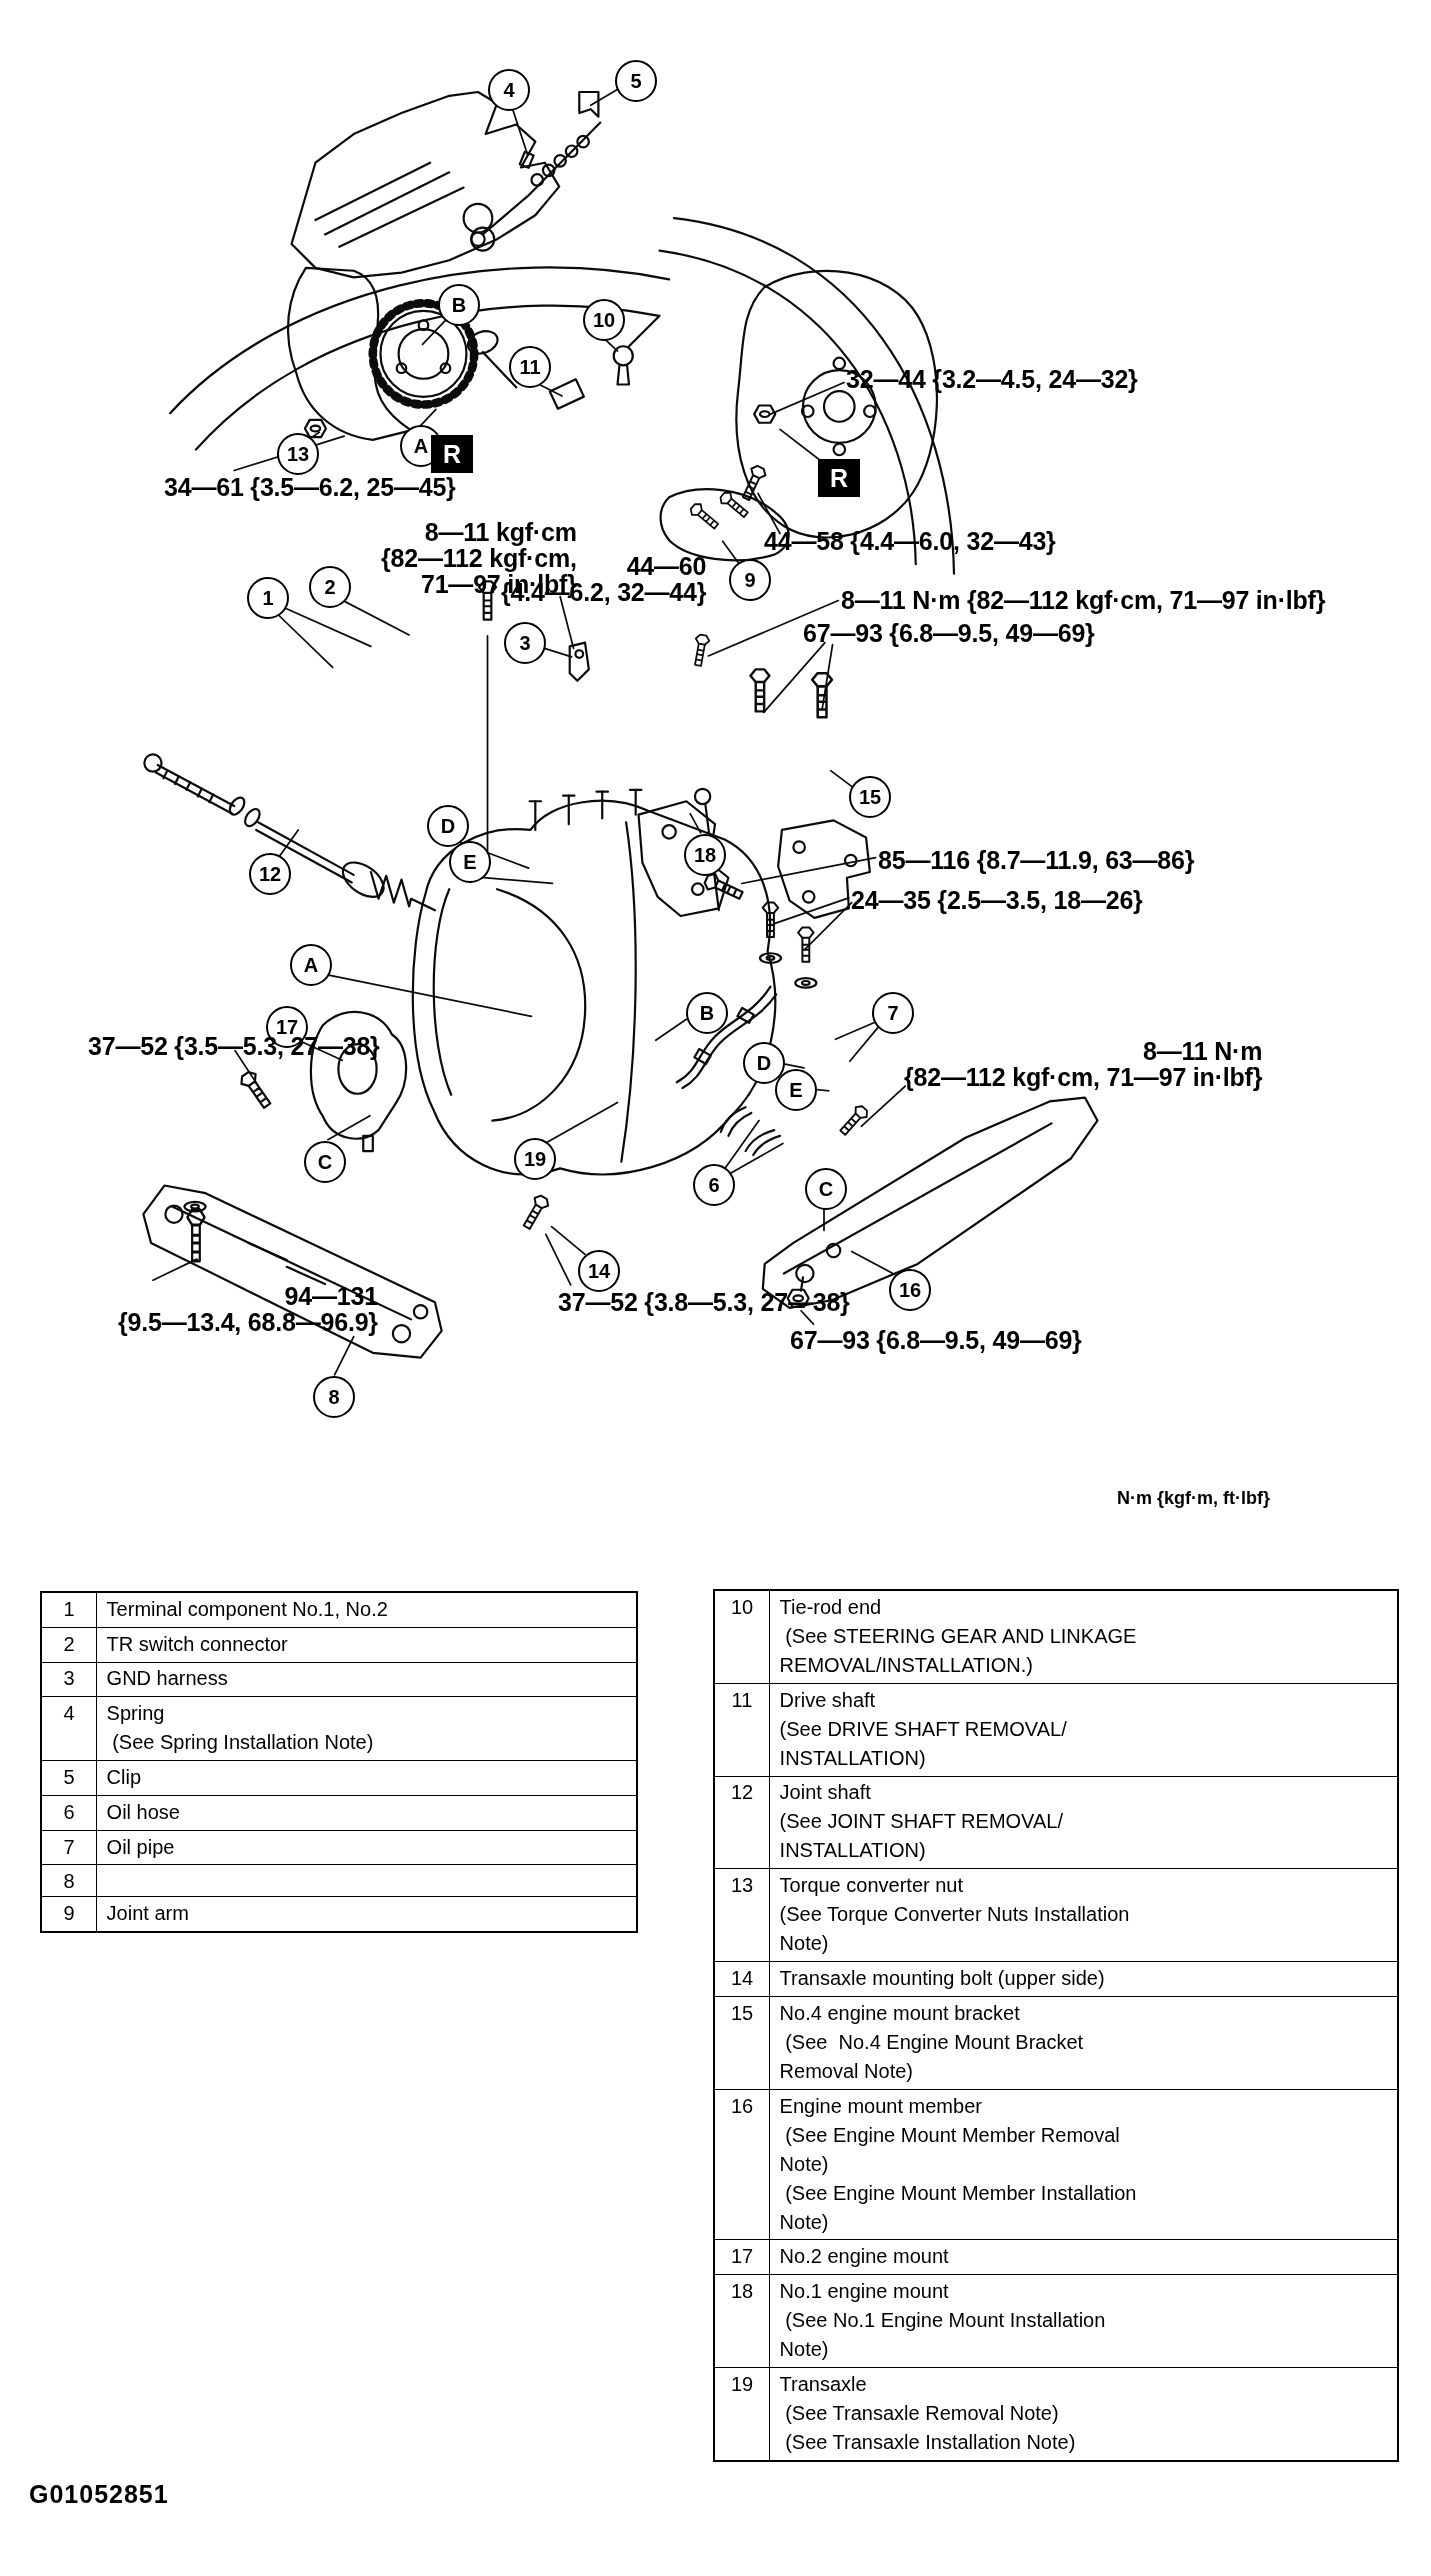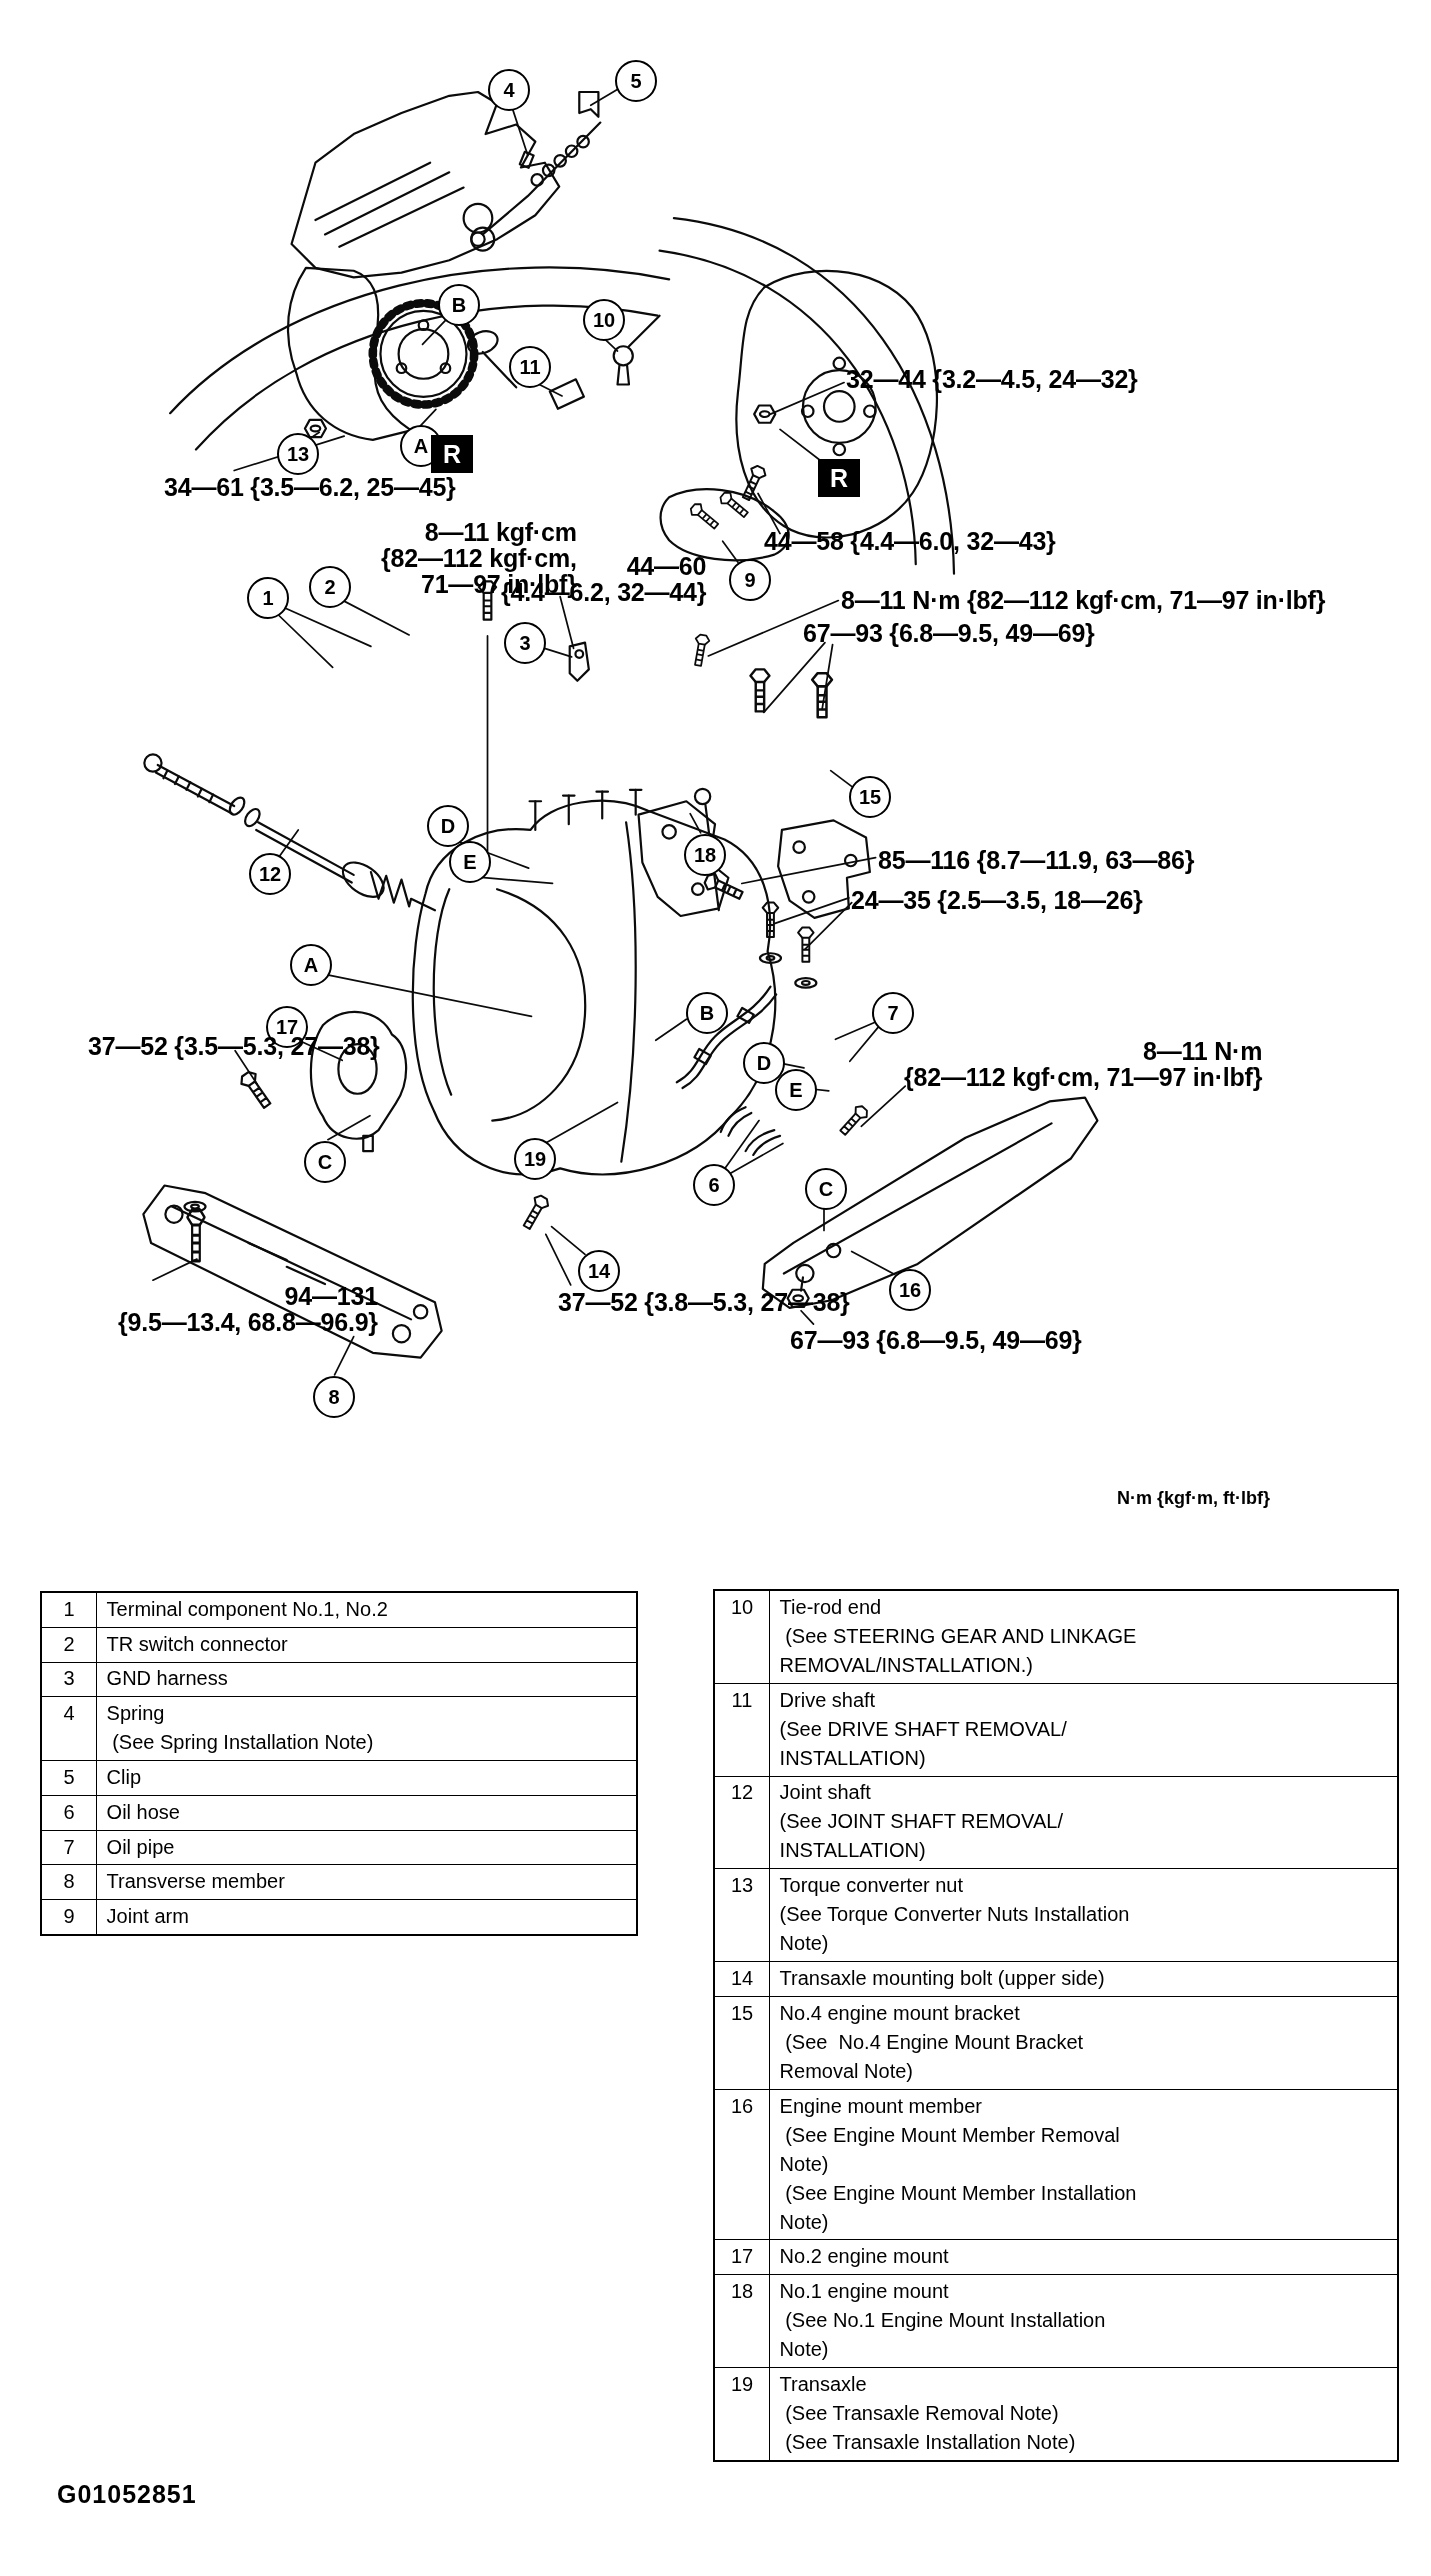--- a/index.html
+++ b/index.html
@@ -5,21 +5,21 @@
   html,body{margin:0;padding:0;background:#fff;}
   body{width:1431px;height:2576px;position:relative;font-family:"Liberation Sans",sans-serif;color:#000;}
   #diagram-art{position:absolute;left:0;top:0;}
   .callout{position:absolute;width:38px;height:38px;border:2.9px solid #000;border-radius:50%;
     display:flex;align-items:center;justify-content:center;background:#fff;
     font-weight:700;font-size:20px;line-height:1;}
   .refbox{position:absolute;width:42px;height:38px;background:#000;color:#fff;
     display:flex;align-items:center;justify-content:center;font-weight:700;font-size:25px;}
   .tlabel{position:absolute;font-weight:700;font-size:25px;line-height:26px;white-space:pre-wrap;letter-spacing:-0.2px;text-align:right;}
   .units-note{position:absolute;left:1117px;top:1488px;font-weight:700;font-size:18px;}
-  .part-code{position:absolute;left:29px;top:2480px;font-weight:700;font-size:25px;letter-spacing:1px;margin-left:28px;}
+  .part-code{position:absolute;left:29px;top:2480px;font-weight:700;font-size:25px;letter-spacing:1px;}
   .ptable{position:absolute;border:2.9px solid #000;background:#fff;}
   #left-table{left:40px;top:1591px;width:594px;}
   #right-table{left:713px;top:1589px;width:682px;}
   .trow{display:flex;border-bottom:1.9px solid #000;}
   .trow:last-child{border-bottom:none;}
   .tnum{width:54px;border-right:1.9px solid #000;text-align:center;font-size:20px;line-height:29px;padding-top:1.9px;flex:none;}
   .ttext{flex:1;font-size:20px;line-height:29px;padding:1.9px 7.6px 2.9px 9.6px;white-space:pre-wrap;}
   svg{shape-rendering:geometricPrecision;}
 </style>
 </head>
@@ -325,21 +325,20 @@
     <div class="trow">
       <div class="tnum">6</div>
       <div class="ttext">Oil hose</div>
     </div>
     <div class="trow">
       <div class="tnum">7</div>
       <div class="ttext">Oil pipe</div>
     </div>
     <div class="trow">
       <div class="tnum">8</div>
-      <div class="ttext">Transverse member</div>
     </div>
     <div class="trow">
       <div class="tnum">9</div>
       <div class="ttext">Joint arm</div>
     </div>
   </div>
 <div id="right-table" class="ptable">
     <div class="trow">
       <div class="tnum">10</div>
       <div class="ttext">Tie-rod end

